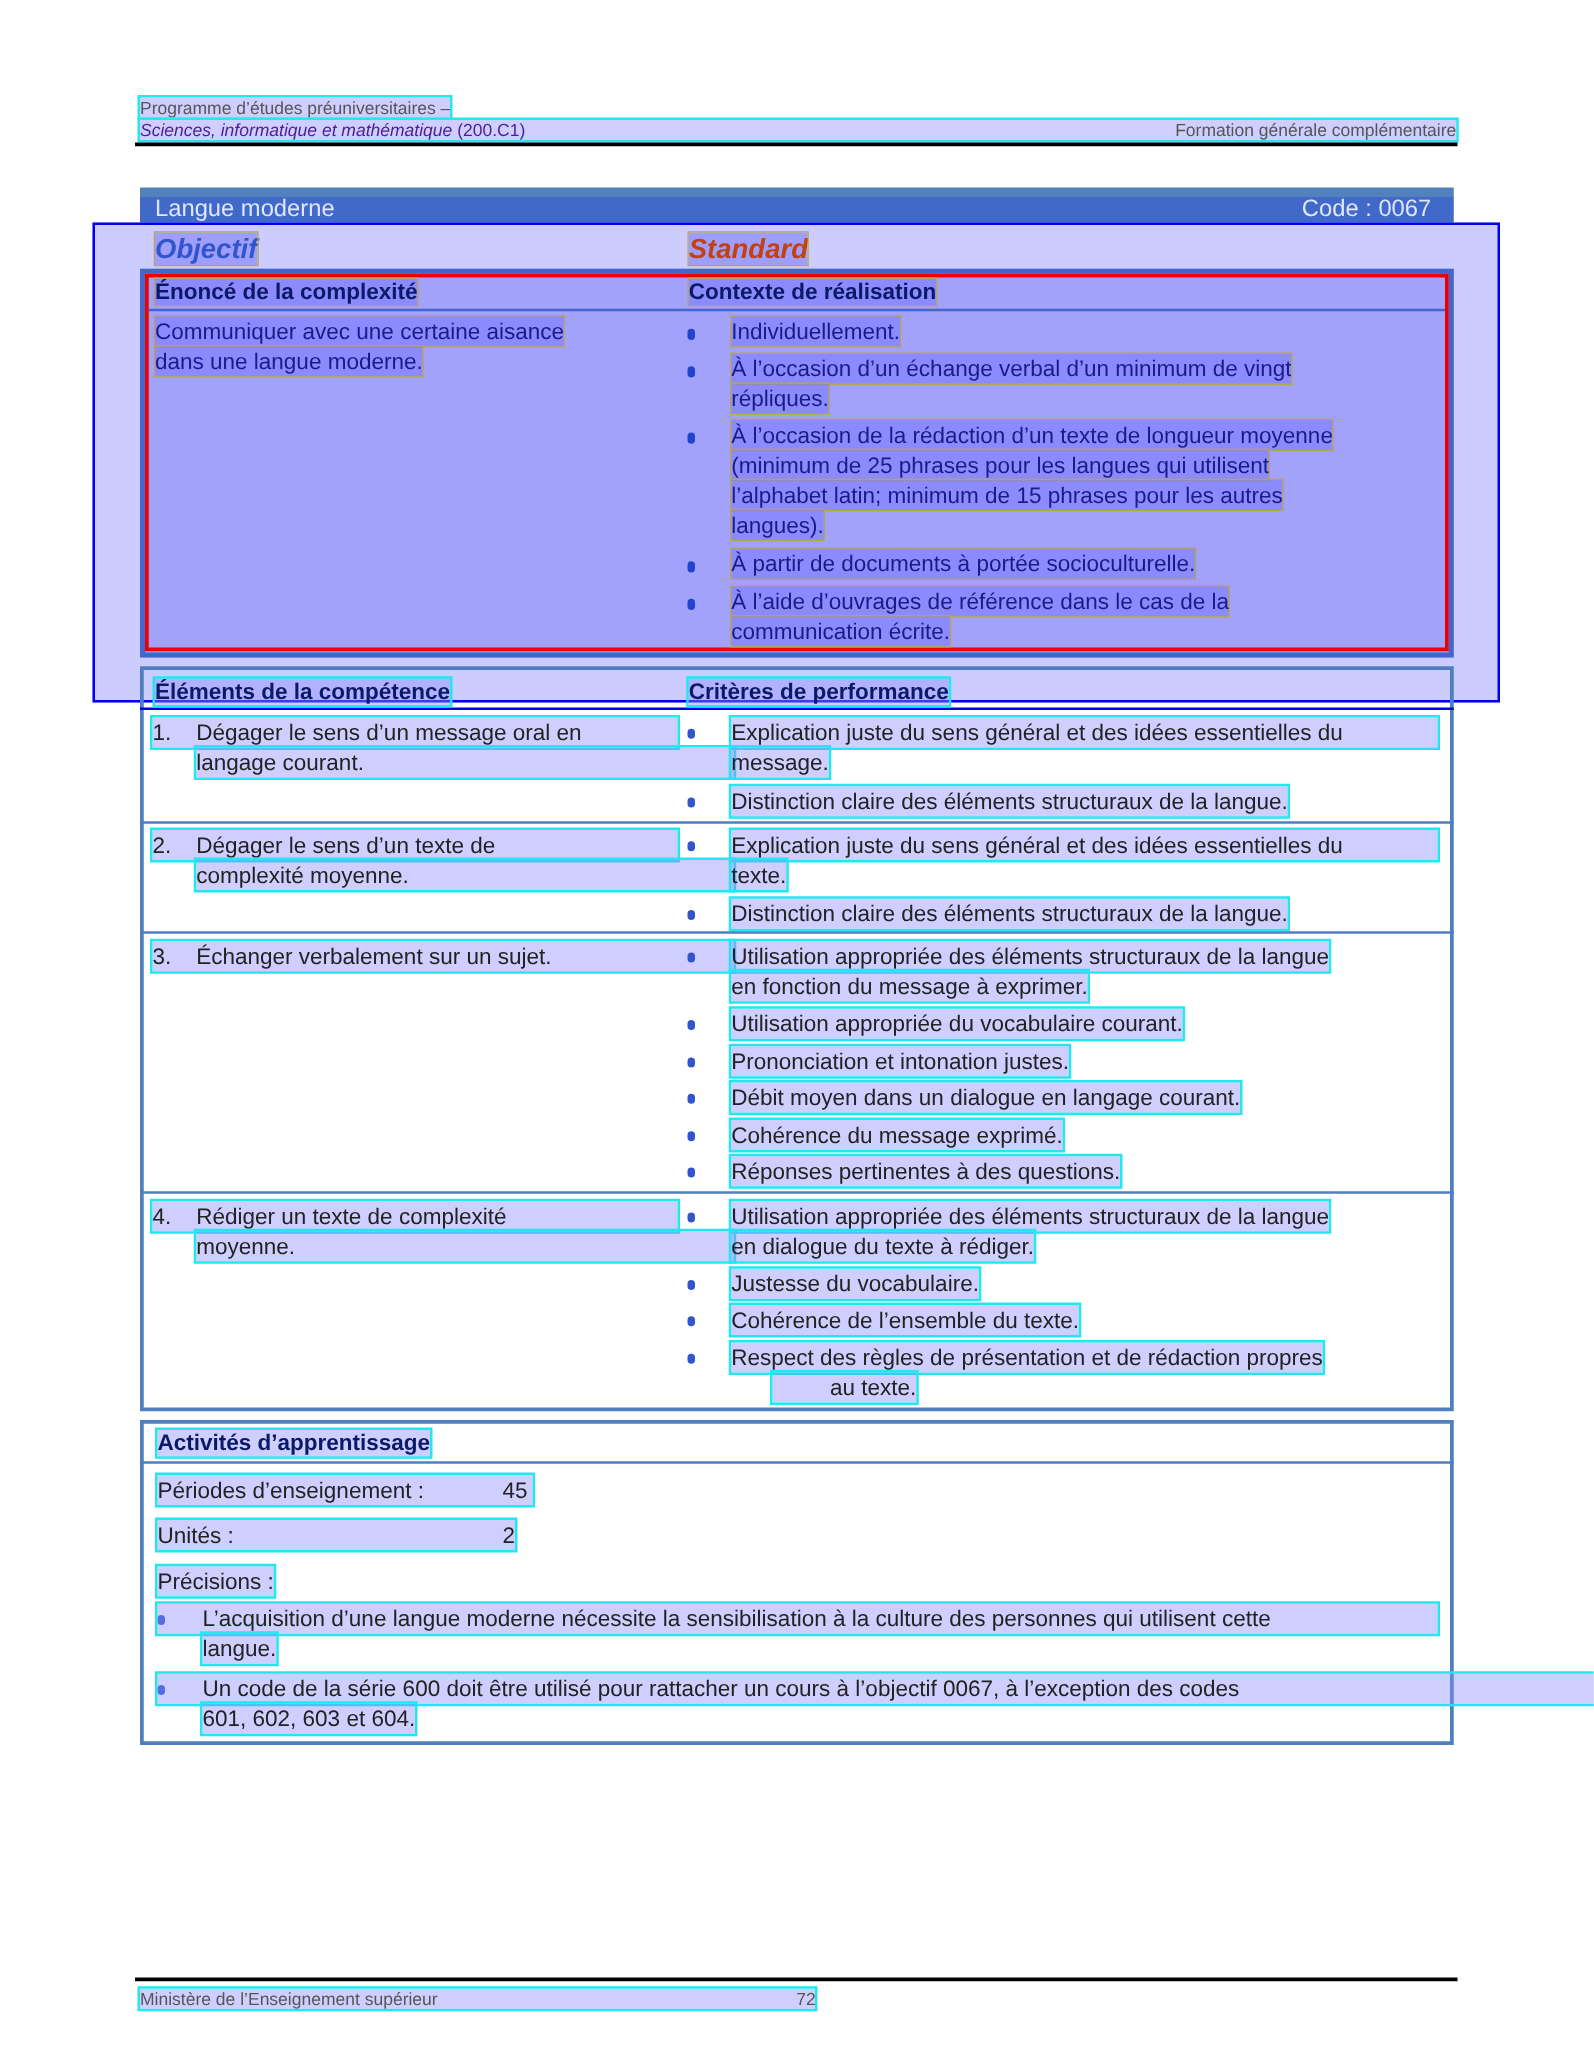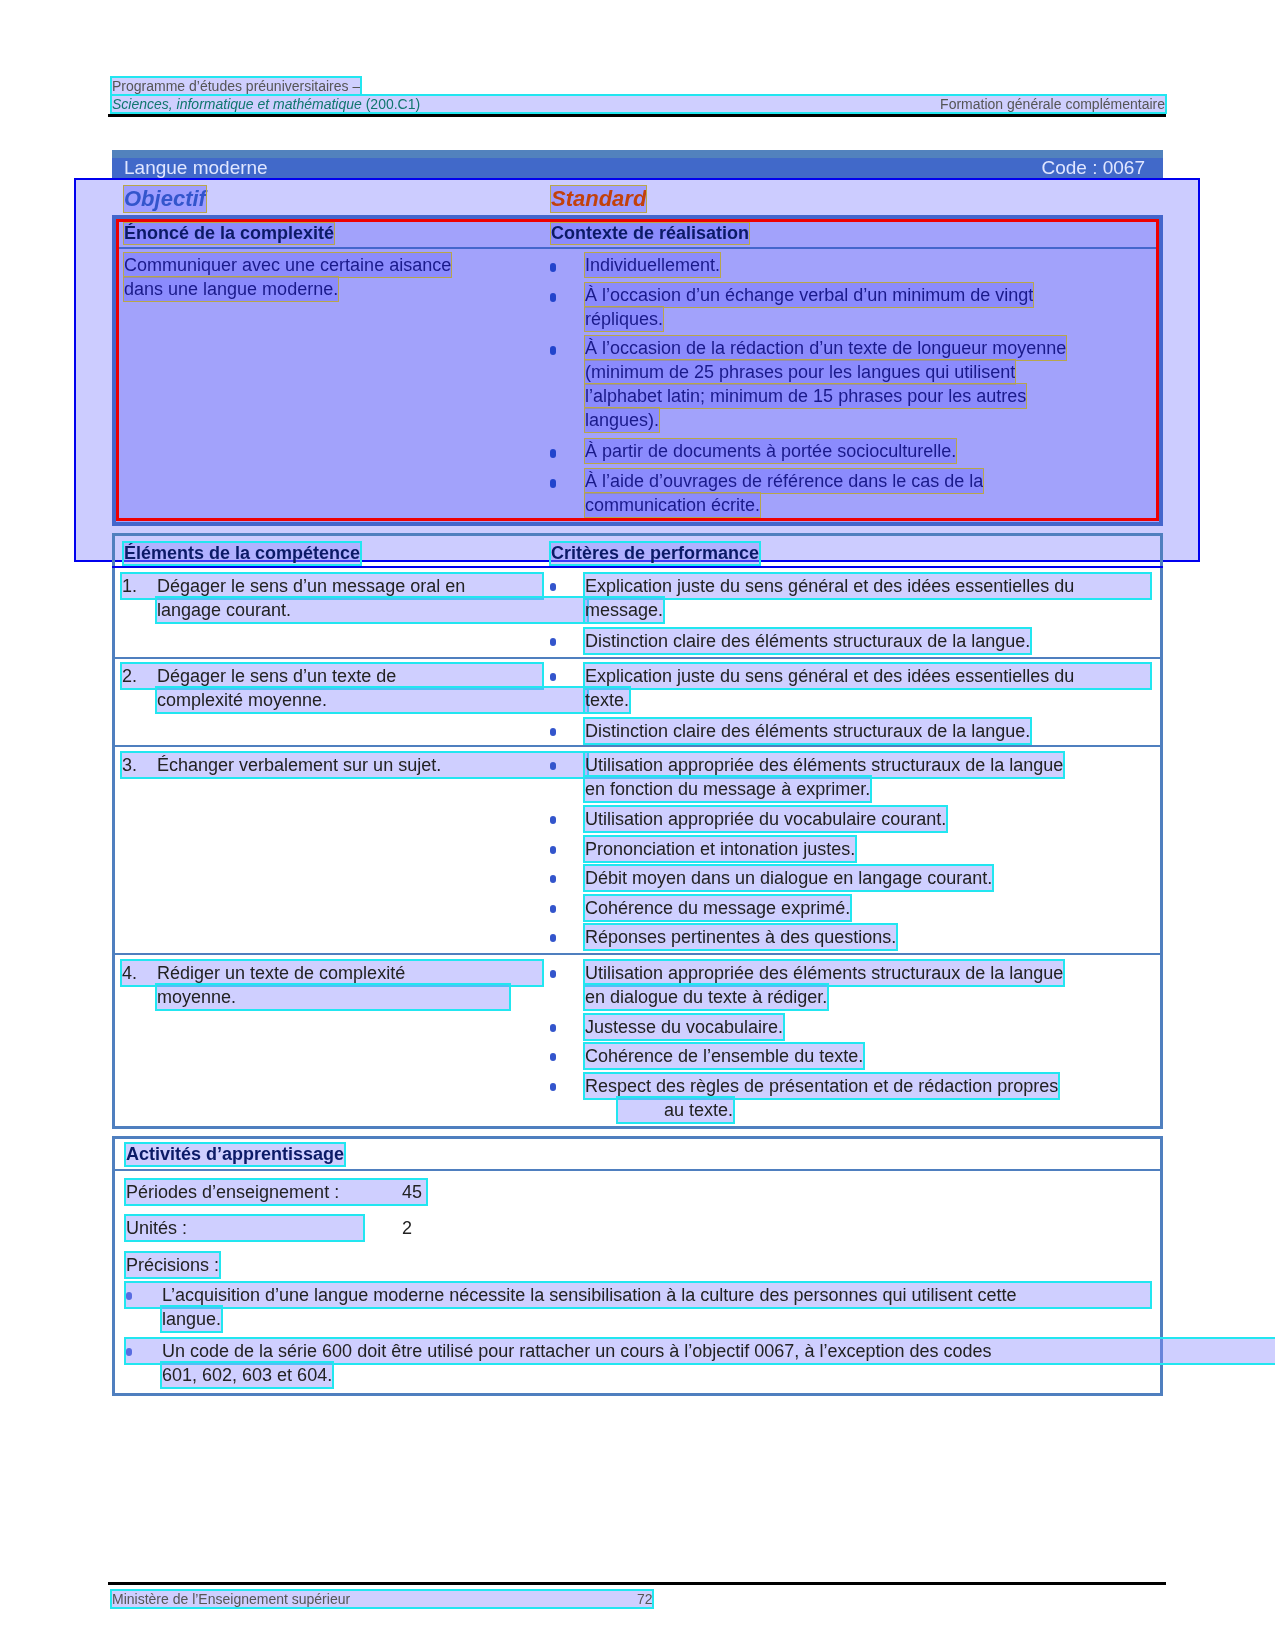--- a/index.html
+++ b/index.html
@@ -7,21 +7,21 @@
     width: 1275px; height: 1651px; position: relative; background: #ffffff;
     font-family: "Liberation Sans", sans-serif; color: #111;
     overflow: hidden;
   }
   .hl { background: rgba(140,140,255,0.42); outline: 2px solid #22e6f0; }
   .hl-y { background: rgba(120,120,255,0.55); outline: 1px solid #b8a64a; }
 
   
   .page-header { position: absolute; left: 112px; top: 78px; width: 1053px; height: 38px; }
   .ph-line1 { position: absolute; left: 0; top: 0; font-size: 14px; color: #555; }
-  .ph-line2 { position: absolute; left: 0; top: 18px; font-size: 14px; color: #0f766e; }
+  .ph-line2 { position: absolute; left: 0; top: 18px; font-size: 14px; color: #4c1d95; }
   .ph-line2 i { font-style: italic; }
   .ph-right { position: absolute; right: 0; top: 18px; font-size: 14px; color: #555; }
   .ph-rule { position: absolute; left: 108px; top: 114px; width: 1058px; height: 3px; background: #000; }
 
   
   .title-bar { position: absolute; left: 112px; top: 150px; width: 1051px; height: 30px;
     background: linear-gradient(#5282bd 0 8px, #4169c9 8px); color: #e0e6ff; font-size: 19px; }
   .title-left { position: absolute; left: 12px; top: 7px; }
   .title-right { position: absolute; right: 18px; top: 7px; }
 
@@ -151,41 +151,41 @@
 <div class="b2" style="left:550px; top:875px;"></div>
 <div class="t2 hl" style="left:585px; top:866px;">Débit moyen dans un dialogue en langage courant.</div>
 <div class="b2" style="left:550px; top:905px;"></div>
 <div class="t2 hl" style="left:585px; top:896px;">Cohérence du message exprimé.</div>
 <div class="b2" style="left:550px; top:934px;"></div>
 <div class="t2 hl" style="left:585px; top:925px;">Réponses pertinentes à des questions.</div>
 
 <div class="row-rule" style="top:953px;"></div>
 
 <div class="t2 hl" style="left:122px; top:961px; width:420px;"><span>4.</span><span style="position:absolute; left:35px;">Rédiger un texte de complexité</span></div>
-<div class="t2 hl" style="left:157px; top:985px; width:352px;">moyenne.</div>
+<div class="t2 hl" style="left:157px; top:985px; width:430px;">moyenne.</div>
 <div class="b2" style="left:550px; top:970px;"></div>
 <div class="t2 hl" style="left:585px; top:961px;">Utilisation appropriée des éléments structuraux de la langue</div>
 <div class="t2 hl" style="left:585px; top:985px;">en dialogue du texte à rédiger.</div>
 <div class="b2" style="left:550px; top:1024px;"></div>
 <div class="t2 hl" style="left:585px; top:1015px;">Justesse du vocabulaire.</div>
 <div class="b2" style="left:550px; top:1053px;"></div>
 <div class="t2 hl" style="left:585px; top:1044px;">Cohérence de l’ensemble du texte.</div>
 <div class="b2" style="left:550px; top:1083px;"></div>
 <div class="t2 hl" style="left:585px; top:1074px;">Respect des règles de présentation et de rédaction propres</div>
 <div class="t2 hl" style="left:618px; top:1098px;padding-left:46px;">au texte.</div>
 
 <div class="sec3"></div>
 <div class="row-rule" style="top:1169px;"></div>
 <div class="t2-head hl" style="left:126px; top:1144px;">Activités d’apprentissage</div>
 
 <div class="t2 hl" style="left:126px; top:1180px; width:300px;">
   <span>Périodes d’enseignement :</span>
   <span style="position:absolute; left:276px;">45</span>
 </div>
-<div class="t2 hl" style="left:126px; top:1216px; width:237px;">
+<div class="t2 hl" style="left:126px; top:1216px; width:286px;">
   <span>Unités :</span>
   <span style="position:absolute; left:276px;">2</span>
 </div>
 <div class="t2 hl" style="left:126px; top:1253px;">Précisions :</div>
 
 <div class="b2" style="left:126px; top:1292px;"></div>
 <div class="t2 hl" style="left:126px; top:1283px; width:1024px; padding-left:36px; box-sizing:border-box;">L’acquisition d’une langue moderne nécessite la sensibilisation à la culture des personnes qui utilisent cette</div>
 <div class="t2 hl" style="left:162px; top:1307px;">langue.</div>
 
 <div class="b2" style="left:126px; top:1348px;"></div>

